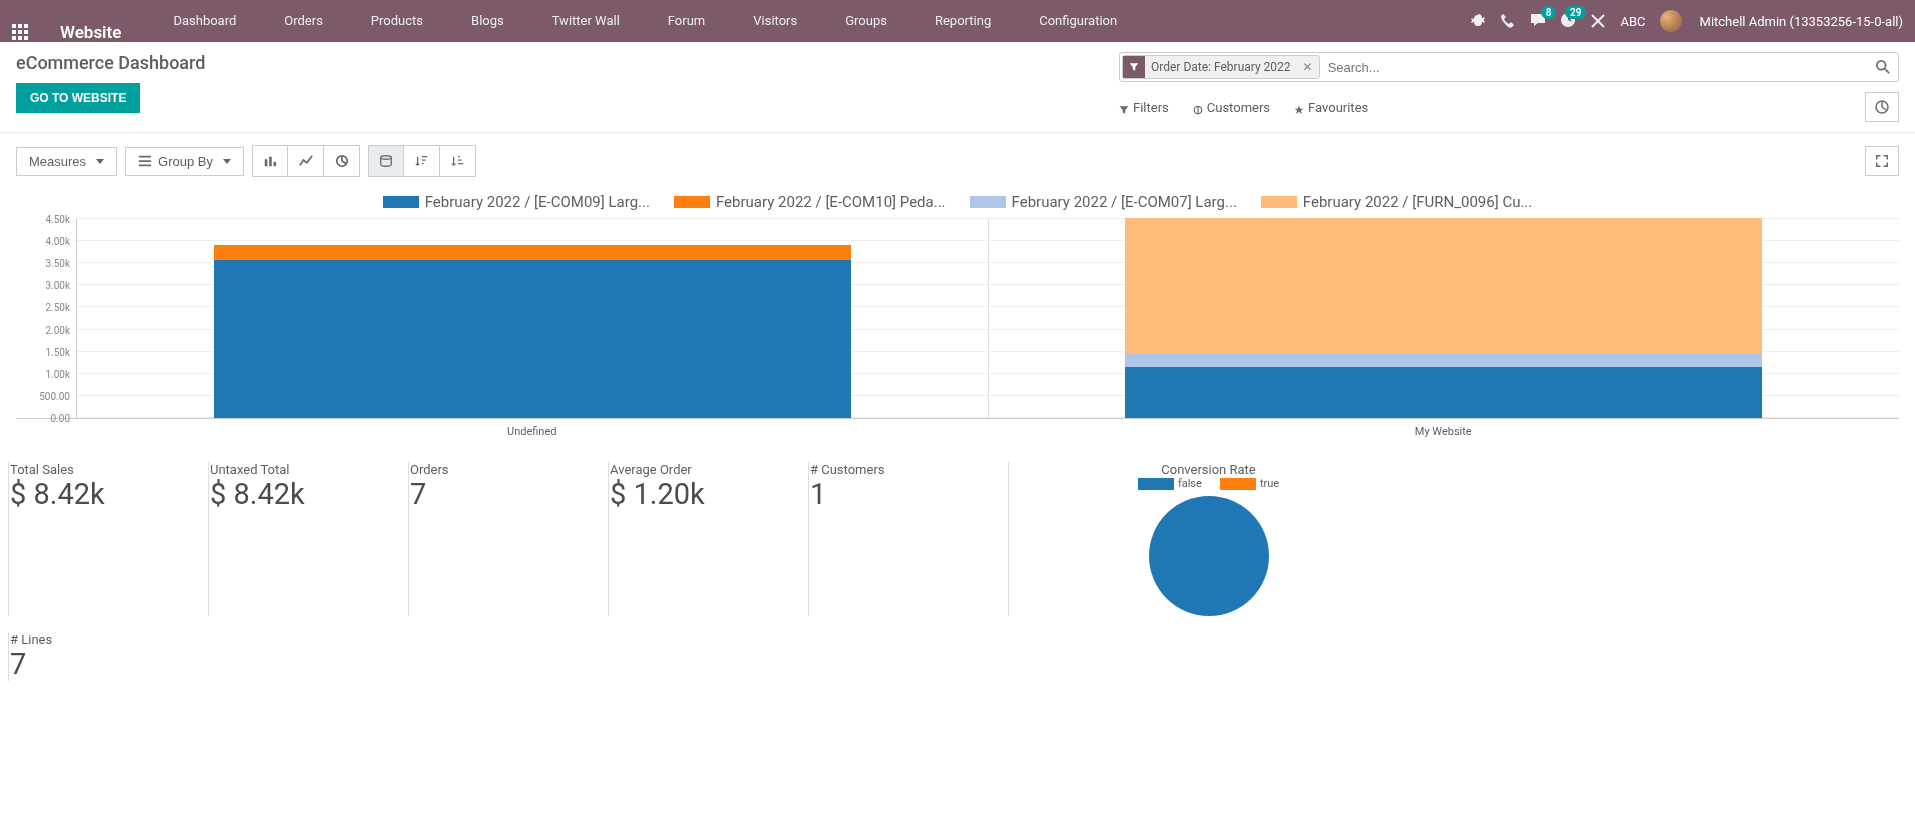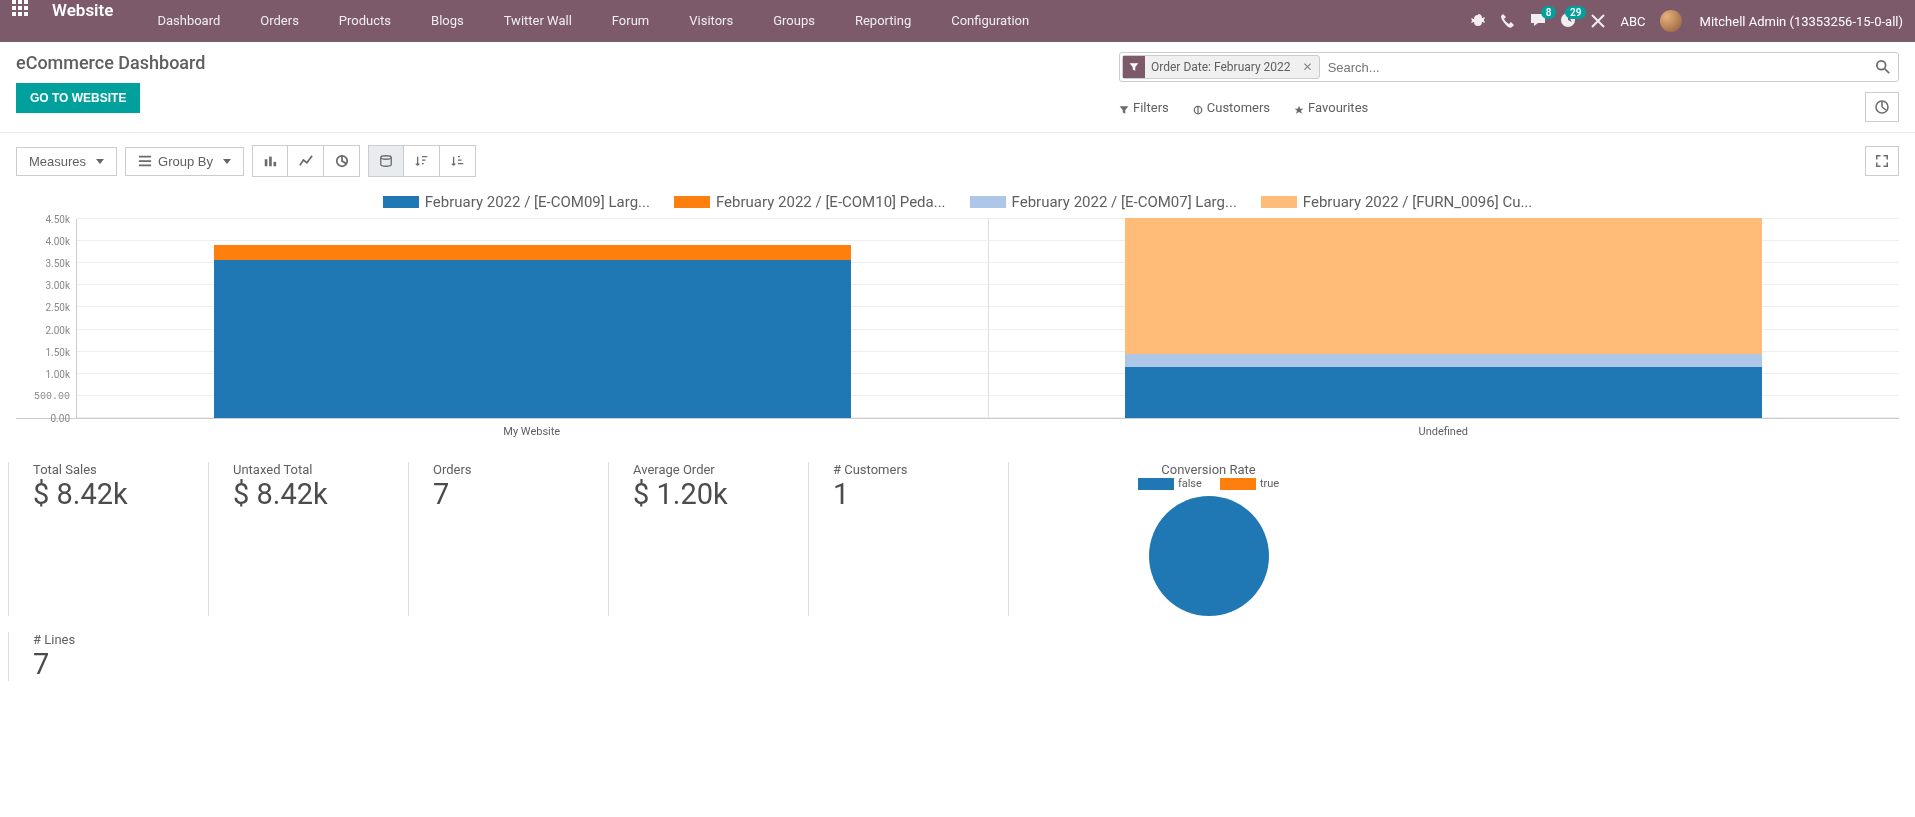--- a/index.html
+++ b/index.html
@@ -1,20 +1,20 @@
 <!DOCTYPE html>
 <html><head>
 <meta charset="utf-8">
 <style>
   * { box-sizing: border-box; margin: 0; padding: 0; }
   body { font-family: -apple-system, BlinkMacSystemFont, "Segoe UI", Roboto, sans-serif; font-size: 13px; color: #374151; background: #fff; }
   
   
   .topnav { background: #7d5a6a; height: 42px; display: flex; align-items: center; padding: 0 12px; color: #fff; }
-  .topnav-left { display: flex; align-items: flex-start; gap: 12px; }
+  .topnav-left { display: flex; align-items: flex-end; gap: 20px; }
   .apps-icon { width: 18px; height: 18px; display: grid; grid-template-columns: repeat(3,4px); grid-template-rows: repeat(3,4px); gap: 2px; margin-right: 10px; cursor: pointer; }
   .apps-icon span { background: #fff; }
   .brand { font-weight: 600; font-size: 17px; margin-right: 18px; }
   .nav-item { color: #eee; padding: 0 14px; font-size: 13px; cursor: pointer; line-height: 42px; }
   .topnav-right { margin-left: auto; display: flex; align-items: center; gap: 14px; }
   .tn-icon { width: 16px; height: 16px; fill: #fff; opacity: .9; cursor: pointer; }
   .badge-wrap { position: relative; cursor: pointer; }
   .badge { position: absolute; top: -6px; right: -10px; background: #00a09d; color: #fff; font-size: 10px; border-radius: 8px; padding: 1px 5px; font-weight: 600; }
   .user-label { font-size: 13px; }
   .avatar { width: 22px; height: 22px; border-radius: 50%; background: radial-gradient(circle at 30% 30%, #e8b07a, #8b5a3c); margin-right: 4px; }
@@ -56,21 +56,21 @@
   .plot { flex: 1; position: relative; border-left: 1px solid #ccc; }
   .gridline { position: absolute; left: 0; right: 0; border-top: 1px solid #eee; }
   .group-divider { position: absolute; top: 0; bottom: 0; left: 50%; border-left: 1px solid #ddd; }
   .bar-col { position: absolute; bottom: 0; display: flex; flex-direction: column-reverse; }
   .seg { width: 100%; }
   .x-labels { display: flex; padding-left: 60px; font-size: 11px; color: #5f5f5f; padding-top: 6px; }
   .x-labels div { flex: 1; text-align: center; }
   
   
   .kpis { display: flex; flex-wrap: wrap; padding: 14px 8px; }
-  .kpi { border-left: 1px solid #ddd; padding: 0 24px; min-width: 200px; margin-bottom: 16px; }
+  .kpi { border-left: 1px solid #ddd; padding: 0 1px; min-width: 200px; margin-bottom: 16px; }
   .kpi-label { font-size: 13px; color: #5f5f5f; }
   .kpi-value { font-size: 29px; color: #4c4c4c; }
   .conversion { min-width: 400px; display: flex; flex-direction: column; align-items: center; }
   .pie-legend { display: flex; gap: 18px; font-size: 11px; color: #5f5f5f; margin-bottom: 6px; }
   .pie-swatch { width: 36px; height: 12px; display: inline-block; vertical-align: middle; margin-right: 4px; }
   .pie { width: 120px; height: 120px; border-radius: 50%; }
   .caret { display: inline-block; width: 0; height: 0; border-left: 4px solid transparent; border-right: 4px solid transparent; border-top: 5px solid #666; margin-left: 4px; vertical-align: middle; }
 </style>
 </head>
 <body>
@@ -261,21 +261,21 @@
   <div class="bar-chart">
     <div class="y-axis" id="y-axis">
         <div class="y-tick" style="bottom: 100%;">4.50k</div>
         <div class="y-tick" style="bottom: 88.8889%;">4.00k</div>
         <div class="y-tick" style="bottom: 77.7778%;">3.50k</div>
         <div class="y-tick" style="bottom: 66.6667%;">3.00k</div>
         <div class="y-tick" style="bottom: 55.5556%;">2.50k</div>
         <div class="y-tick" style="bottom: 44.4444%;">2.00k</div>
         <div class="y-tick" style="bottom: 33.3333%;">1.50k</div>
         <div class="y-tick" style="bottom: 22.2222%;">1.00k</div>
-        <div class="y-tick" style="bottom: 11.1111%; font-family: Liberation Mono, monospace;">500.00</div>
+        <div class="y-tick" style="bottom: 11.1111%;">500.00</div>
         <div class="y-tick" style="bottom: 0%;">0.00</div>
       </div>
     <div class="plot" id="plot">
       <div class="group-divider"></div>
     <div class="gridline" style="bottom: 100%;"></div>
         <div class="gridline" style="bottom: 88.8889%;"></div>
         <div class="gridline" style="bottom: 77.7778%;"></div>
         <div class="gridline" style="bottom: 66.6667%;"></div>
         <div class="gridline" style="bottom: 55.5556%;"></div>
         <div class="gridline" style="bottom: 44.4444%;"></div>
@@ -288,22 +288,22 @@
           <div class="seg" style="height: 15.5556px; background: rgb(255, 127, 14);"></div>
         </div>
         <div class="bar-col" style="left: 57.5%; width: 35%;">
           <div class="seg" style="height: 51.1111px; background: rgb(31, 119, 180);"></div>
           <div class="seg" style="height: 13.3333px; background: rgb(174, 199, 232);"></div>
           <div class="seg" style="height: 135.556px; background: rgb(255, 187, 120);"></div>
         </div>
       </div>
   </div>
   <div class="x-labels" id="x-labels">
+      <div>Undefined</div>
       <div>My Website</div>
-      <div>Undefined</div>
     </div>
 </div>
 
 <div class="kpis" id="kpi-row">
     <div class="kpi">
       <div class="kpi-label">Total Sales</div>
       <div class="kpi-value">$ 8.42k</div>
     </div>
     <div class="kpi">
       <div class="kpi-label">Untaxed Total</div>

